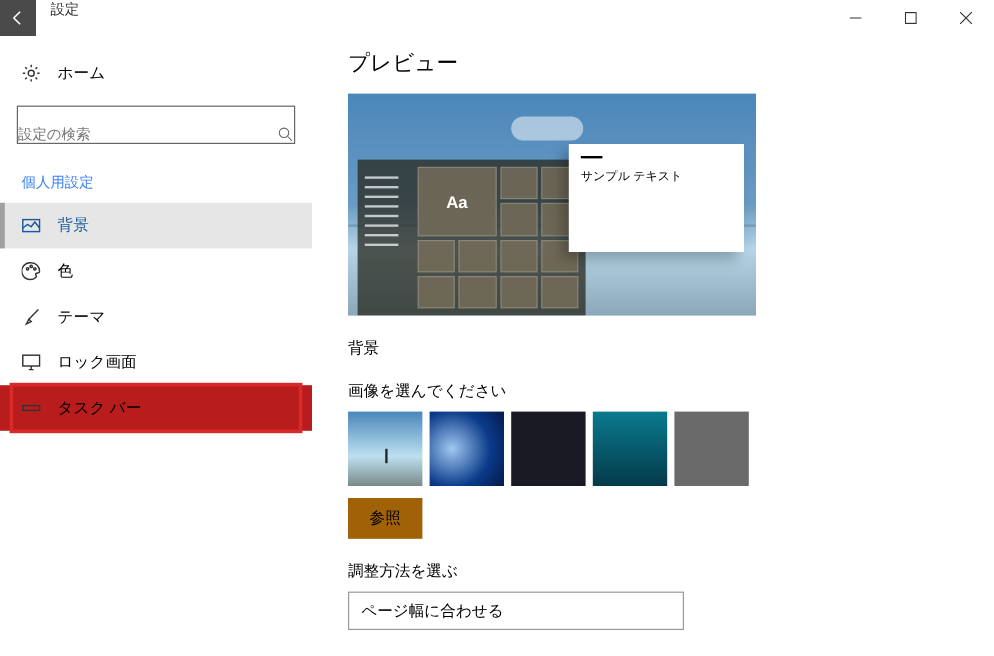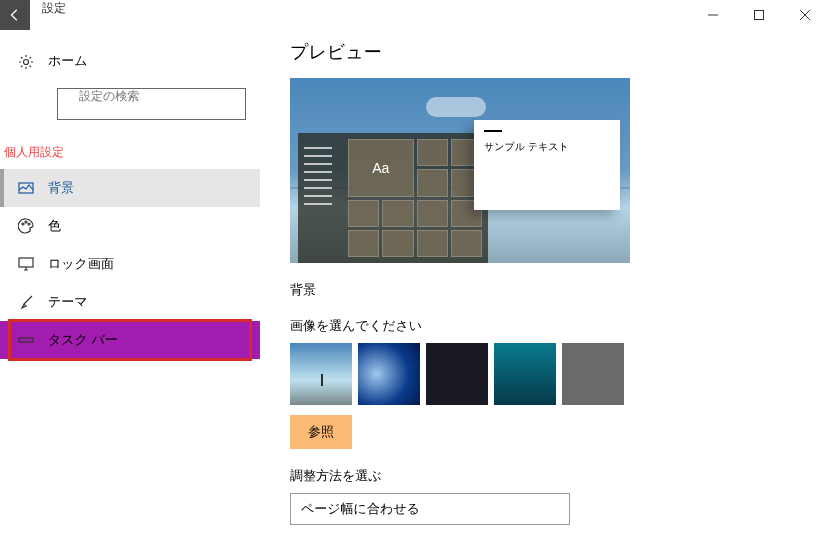--- a/index.html
+++ b/index.html
@@ -9,72 +9,72 @@
     .back-btn { width: 30px; height: 30px; background: #4a4a4a; color: #fff; display: flex; align-items: center; justify-content: center; cursor: pointer; }
     .back-btn svg { width: 14px; height: 14px; }
     .titlebar-title { font-size: 12px; margin-left: 12px; color: #333; }
     .titlebar-controls { margin-left: auto; display: flex; }
     .tctrl { width: 46px; height: 30px; display: flex; align-items: center; justify-content: center; cursor: pointer; }
     .tctrl svg { width: 10px; height: 10px; stroke: #333; fill: none; stroke-width: 1; }
     
     .content { display: flex; height: calc(100% - 30px); }
     
     .sidebar { width: 260px; padding: 14px 0 0 0; }
-    .home-item { display: flex; align-items: flex-end; padding: 8px 18px; cursor: pointer; font-size: 13px; }
+    .home-item { display: flex; align-items: center; padding: 8px 18px; cursor: pointer; font-size: 13px; }
     .home-item svg { width: 16px; height: 16px; margin-right: 14px; stroke: #333; fill: none; stroke-width: 1.2; }
     
     .search-wrap { padding: 10px 14px; }
-    .search-box { display: flex; align-items: flex-start; border: 1px solid #666; height: 32px; padding: 0 21px; margin-left: 43px; }
+    .search-box { display: flex; align-items: flex-end; border: 1px solid #666; height: 32px; padding: 0 0; }
     .search-input { flex: 1; border: none; outline: none; font-size: 12px; background: transparent; }
     .search-icon { width: 14px; height: 14px; }
     
-    .cat-header { font-size: 12px; color: #ef4444; padding: 14px 18px 8px 4px; }
+    .cat-header { font-size: 12px; color: #3b82f6; padding: 14px 18px 8px 18px; }
     
     .sidebar-item { display: flex; align-items: center; padding: 10px 18px; cursor: pointer; font-size: 13px; position: relative; }
     .sidebar-item svg { width: 16px; height: 16px; margin-right: 14px; stroke: #333; fill: none; stroke-width: 1.2; }
     .sidebar-item.active { background: #e6e6e6; color: #1a5a9e; }
     .sidebar-item.active::before { content: ""; position: absolute; left: 0; top: 0; bottom: 0; width: 4px; background: #a0a0a0; }
     .sidebar-item.active svg { stroke: #1a5a9e; }
-    .sidebar-item.selected { background: #a21caf; }
+    .sidebar-item.selected { background: #b91c1c; }
     .highlight-box { position: absolute; left: 8px; right: 8px; top: -2px; bottom: -2px; border: 3px solid #d92a2a; pointer-events: none; }
     
     .main { flex: 1; padding: 10px 30px; overflow-y: auto; }
     .main h1 { font-size: 18px; font-weight: 400; margin-bottom: 14px; }
     
     .preview-box { width: 340px; height: 185px; position: relative; overflow: hidden; background: linear-gradient(to bottom, #4a87ba 0%, #6a9bc4 50%, #b5d4e6 70%, #8aa8b8 100%); }
     
     .horizon { position: absolute; bottom: 40%; left: 0; right: 0; height: 2px; background: rgba(0,0,0,0.15); }
     .cliff { position: absolute; bottom: 30%; right: 14%; width: 60px; height: 60px; background: #3a3a28; border-radius: 50% 50% 0 0; }
     .cloud { position: absolute; top: 10%; left: 40%; width: 60px; height: 20px; background: rgba(255,255,255,0.5); border-radius: 20px; }
     
     .ov-taskbar { position: absolute; left: 8px; bottom: 0; width: 190px; height: 130px; background: rgba(40,40,30,0.75); }
     .ov-left { position: absolute; left: 0; top: 0; width: 50px; height: 100%; padding: 8px 4px; }
     .ov-line { height: 2px; background: rgba(255,255,255,0.7); margin: 6px 2px; width: 28px; }
     .ov-tiles { position: absolute; left: 50px; top: 6px; right: 6px; bottom: 6px; display: grid; grid-template-columns: repeat(4, 1fr); grid-template-rows: repeat(4, 1fr); gap: 3px; }
-    .tile { background: rgba(120,110,90,0.8); border: 1px solid rgba(255,255,255,0.2); }
+    .tile { background: rgba(120,110,90,0.8); border: 1px solid rgba(255,255,255,0.2); font-weight: bold; }
     .tile.big { grid-column: span 2; grid-row: span 2; display: flex; align-items: center; justify-content: center; color: #fff; font-size: 14px; }
     
     .sample-win { position: absolute; top: 42px; right: 10px; width: 146px; height: 90px; background: #fff; box-shadow: -6px 6px 10px rgba(0,0,0,0.25); padding: 10px; font-size: 10px; }
     .sample-win::before { content: ""; display: block; width: 18px; height: 2px; background: #000; margin-bottom: 8px; }
     
     .section-label { font-size: 13px; margin: 18px 0 8px; }
     
     .dropdown { border: 1px solid #999; height: 32px; display: flex; align-items: center; padding: 0 10px; width: 280px; cursor: pointer; font-size: 13px; justify-content: space-between; }
     .dropdown svg { width: 10px; height: 10px; }
     
     .thumbs { display: flex; gap: 6px; margin-bottom: 10px; }
     .thumb { width: 62px; height: 62px; background: #333; cursor: pointer; }
     .thumb.t1 { background: linear-gradient(to bottom, #4a87ba 0%, #bde0f0 60%, #7a8a8a 100%); position: relative; }
     .thumb.t1::after { content: ""; position: absolute; bottom: 30%; left: 50%; width: 2px; height: 20%; background: #2a2a2a; }
     .thumb.t2 { background: radial-gradient(circle at 30% 50%, #a0c8f0 0%, #0a3a8a 60%, #041a4a 100%); }
     .thumb.t3 { background: #1a1a24; }
     .thumb.t4 { background: linear-gradient(to bottom, #0a7a8e 0%, #043a4a 100%); }
     .thumb.t5 { background: #6a6a6a; }
     
-    .browse-btn { background: #fdba74; border: none; padding: 8px 18px; font-size: 13px; cursor: pointer; }
+    .browse-btn { background: #a16207; border: none; padding: 8px 18px; font-size: 13px; cursor: pointer; }
   </style>
 </head>
 <body>
 
 <div class="titlebar">
   <div class="back-btn">
     <svg viewBox="0 0 16 16">
         <path d="M10 2 L4 8 L10 14" stroke="#fff" fill="none" stroke-width="1.5"></path>
       </svg>
   </div>
@@ -131,30 +131,30 @@
       <svg viewBox="0 0 16 16">
           <path d="M8 1a7 7 0 1 0 4 12c1-1-1-2 0-3s3 0 3-2a7 7 0 0 0-7-7z"></path>
           <circle cx="5" cy="6" r="1"></circle>
           <circle cx="8" cy="4" r="1"></circle>
           <circle cx="11" cy="6" r="1"></circle>
         </svg>
       <span>色</span>
     </div>
     <div class="sidebar-item">
       <svg viewBox="0 0 16 16">
+          <path d="M14 2l-8 8M6 10l-2 4 4-2z"></path>
+        </svg>
+      <span>テーマ</span>
+    </div>
+    <div class="sidebar-item">
+      <svg viewBox="0 0 16 16">
           <rect x="1" y="2" width="14" height="9"></rect>
           <path d="M6 14h4M8 11v3"></path>
         </svg>
       <span>ロック画面</span>
-    </div>
-    <div class="sidebar-item">
-      <svg viewBox="0 0 16 16">
-          <path d="M14 2l-8 8M6 10l-2 4 4-2z"></path>
-        </svg>
-      <span>テーマ</span>
     </div>
     <div class="sidebar-item selected">
       <svg viewBox="0 0 16 16">
           <rect x="1" y="6" width="14" height="4"></rect>
         </svg>
       <span>タスク バー</span>
       <div class="highlight-box"></div>
     </div>
   </div>
 

